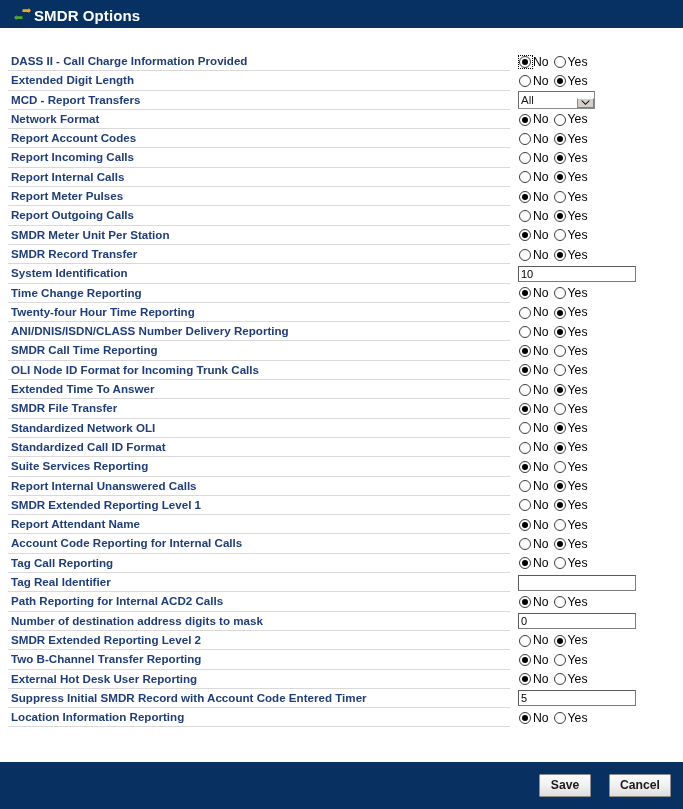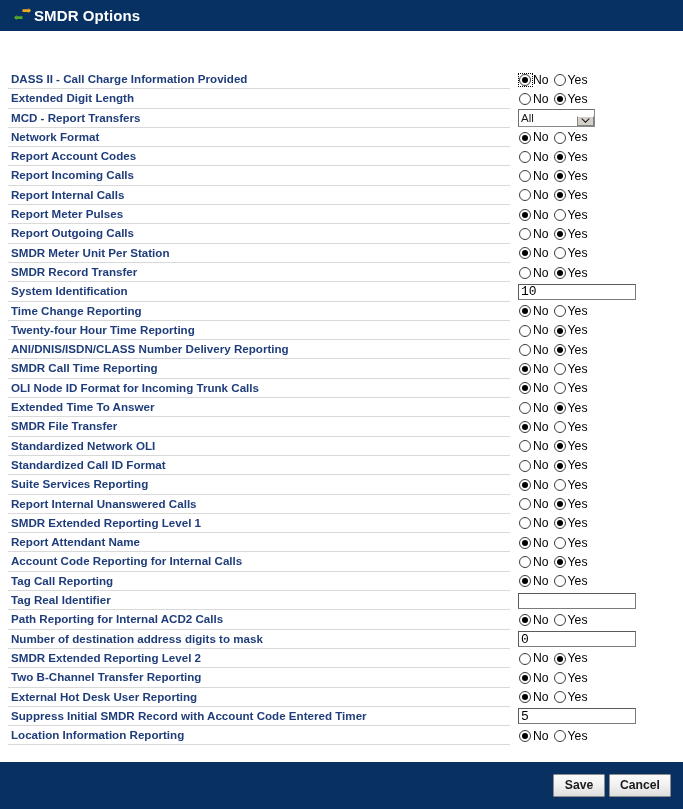--- a/index.html
+++ b/index.html
@@ -37,21 +37,21 @@
     font-size: 15px;
     font-weight: bold;
     letter-spacing: 0.1px;
     line-height: 1;
     white-space: nowrap;
   }
 
   
   #form-area {
     position: absolute;
-    top: 46px;
+    top: 28px;
     left: 0;
     width: 683px;
     height: 706px;
     background: #ffffff;
     padding-top: 24px;
     box-sizing: border-box;
   }
 
   .row {
     position: relative;
@@ -136,22 +136,22 @@
   .rdo-label {
     font-size: 12.2px;
     color: #000000;
     padding-right: 3px;
   }
 
   
   input.txt {
     width: 118px;
     height: 16px;
-    font-family: Liberation Mono, monospace;
-    font-size: 13px;
+    font-family: Liberation Sans, sans-serif;
+    font-size: 11px;
     color: #000000;
     border: 1px solid #7b7b7b;
     border-top-color: #5a5a5a;
     border-left-color: #5a5a5a;
     background: #ffffff;
     box-sizing: border-box;
     padding: 0 2px;
     outline: none;
     margin: 0;
   }
@@ -199,21 +199,21 @@
     width: 683px;
     height: 47px;
     background: #083161;
     box-sizing: border-box;
   }
   #footer .btns {
     position: absolute;
     right: 12px;
     top: 12px;
     display: flex;
-    gap: 4px;
+    gap: 18px;
     justify-content: flex-end;
   }
   .btn {
     min-width: 52px;
     height: 23px;
     background: linear-gradient(to bottom, #fbfbfb 0%, #f2f2f2 45%, #dedede 100%);
     border: 1px solid #8d8d8d;
     border-radius: 1px;
     font-family: "Liberation Sans", sans-serif;
     font-size: 12.2px;

